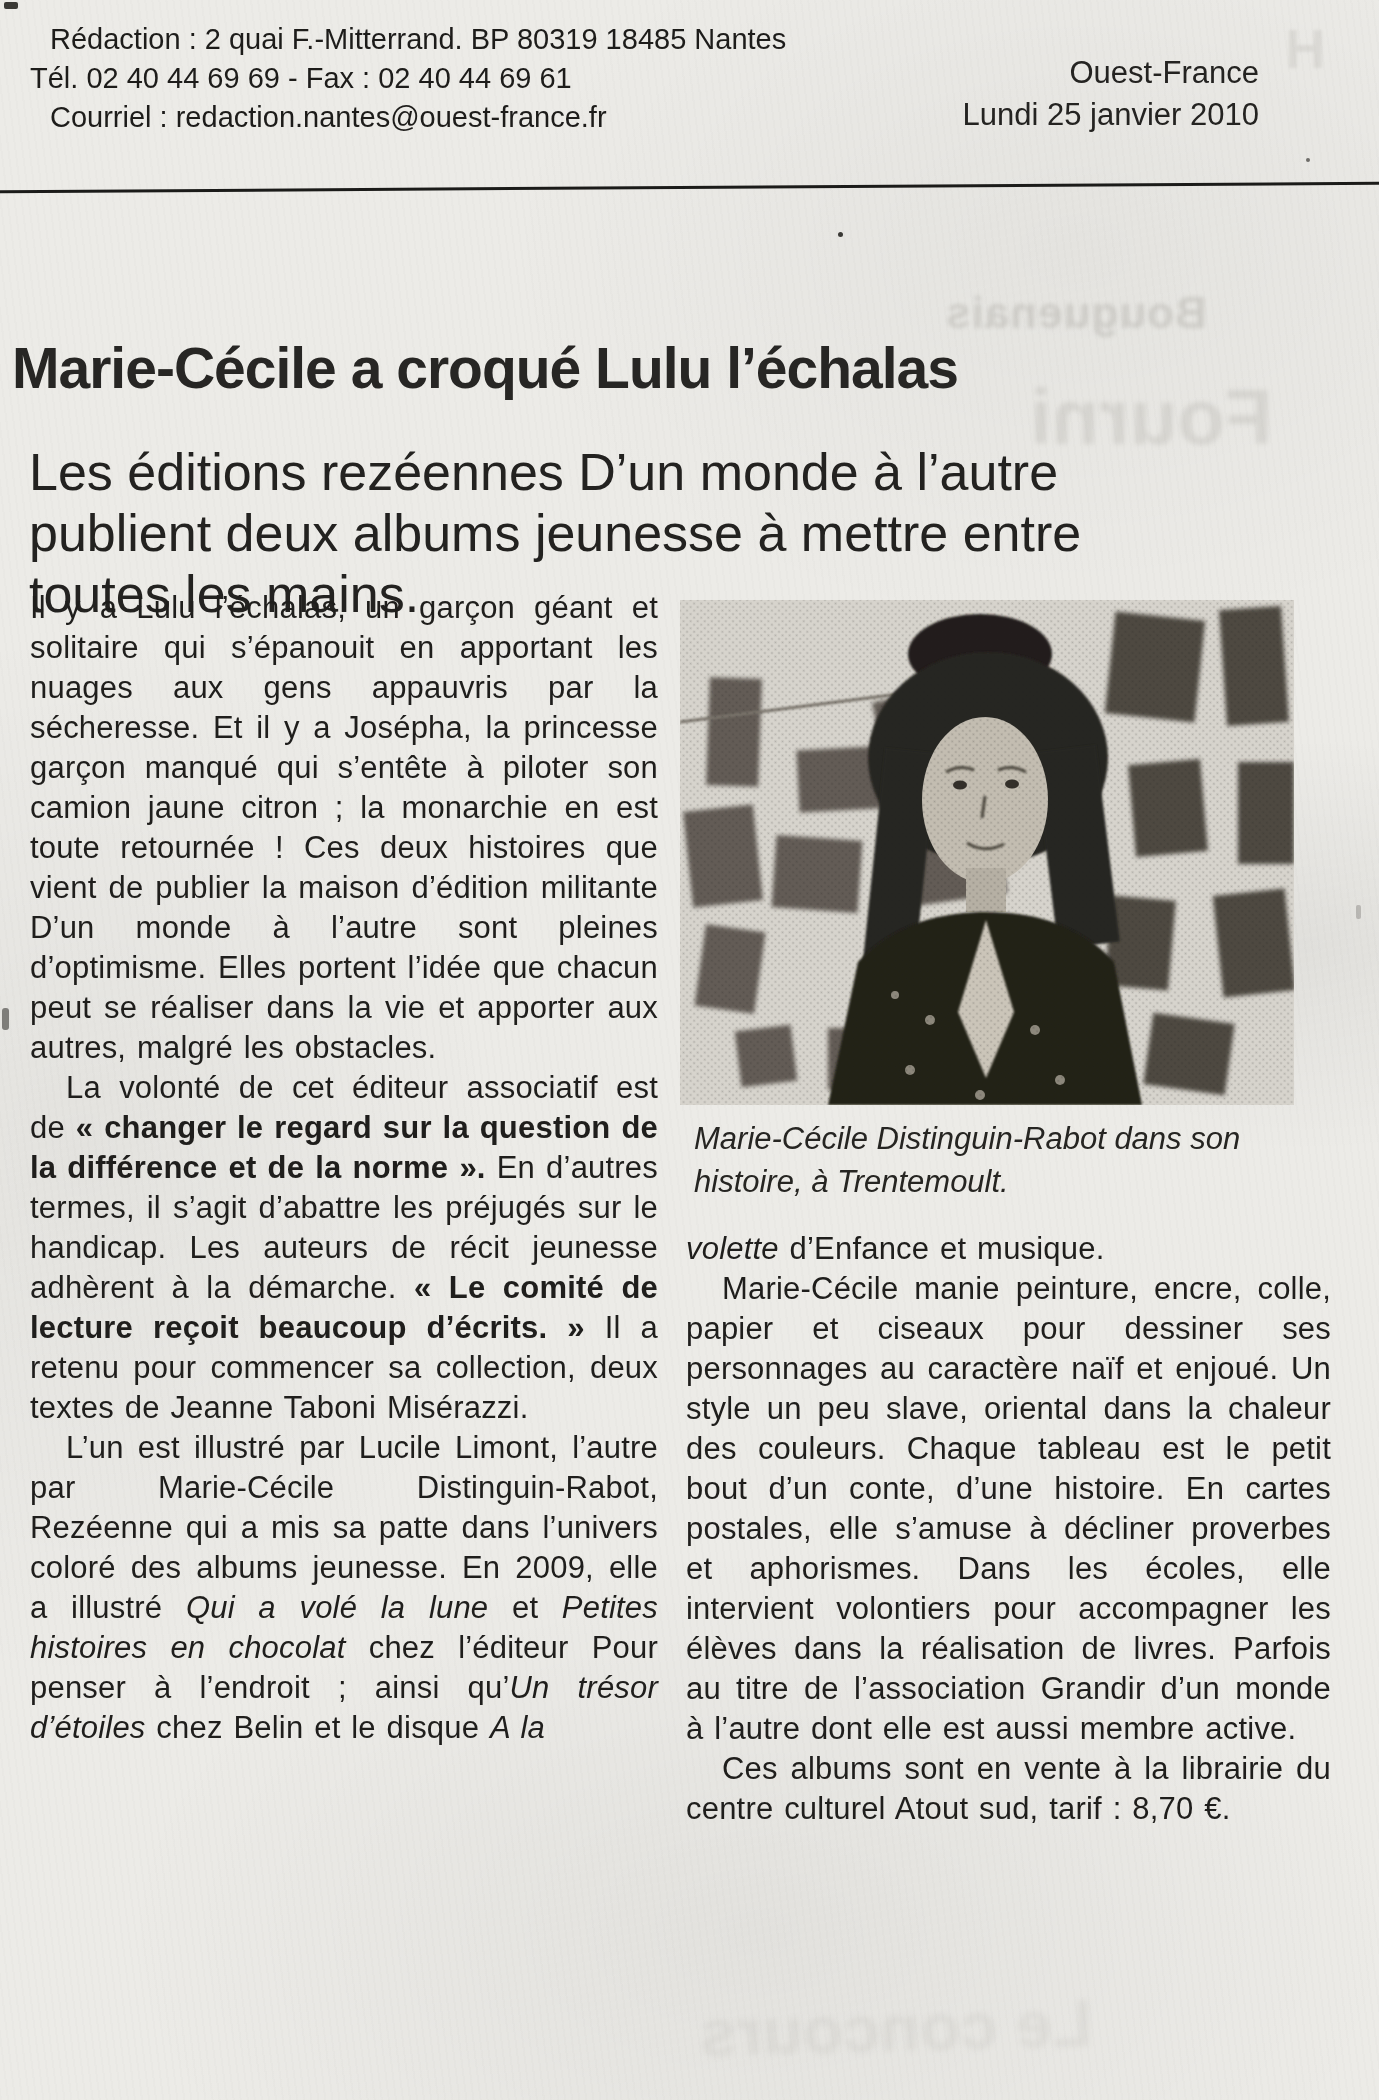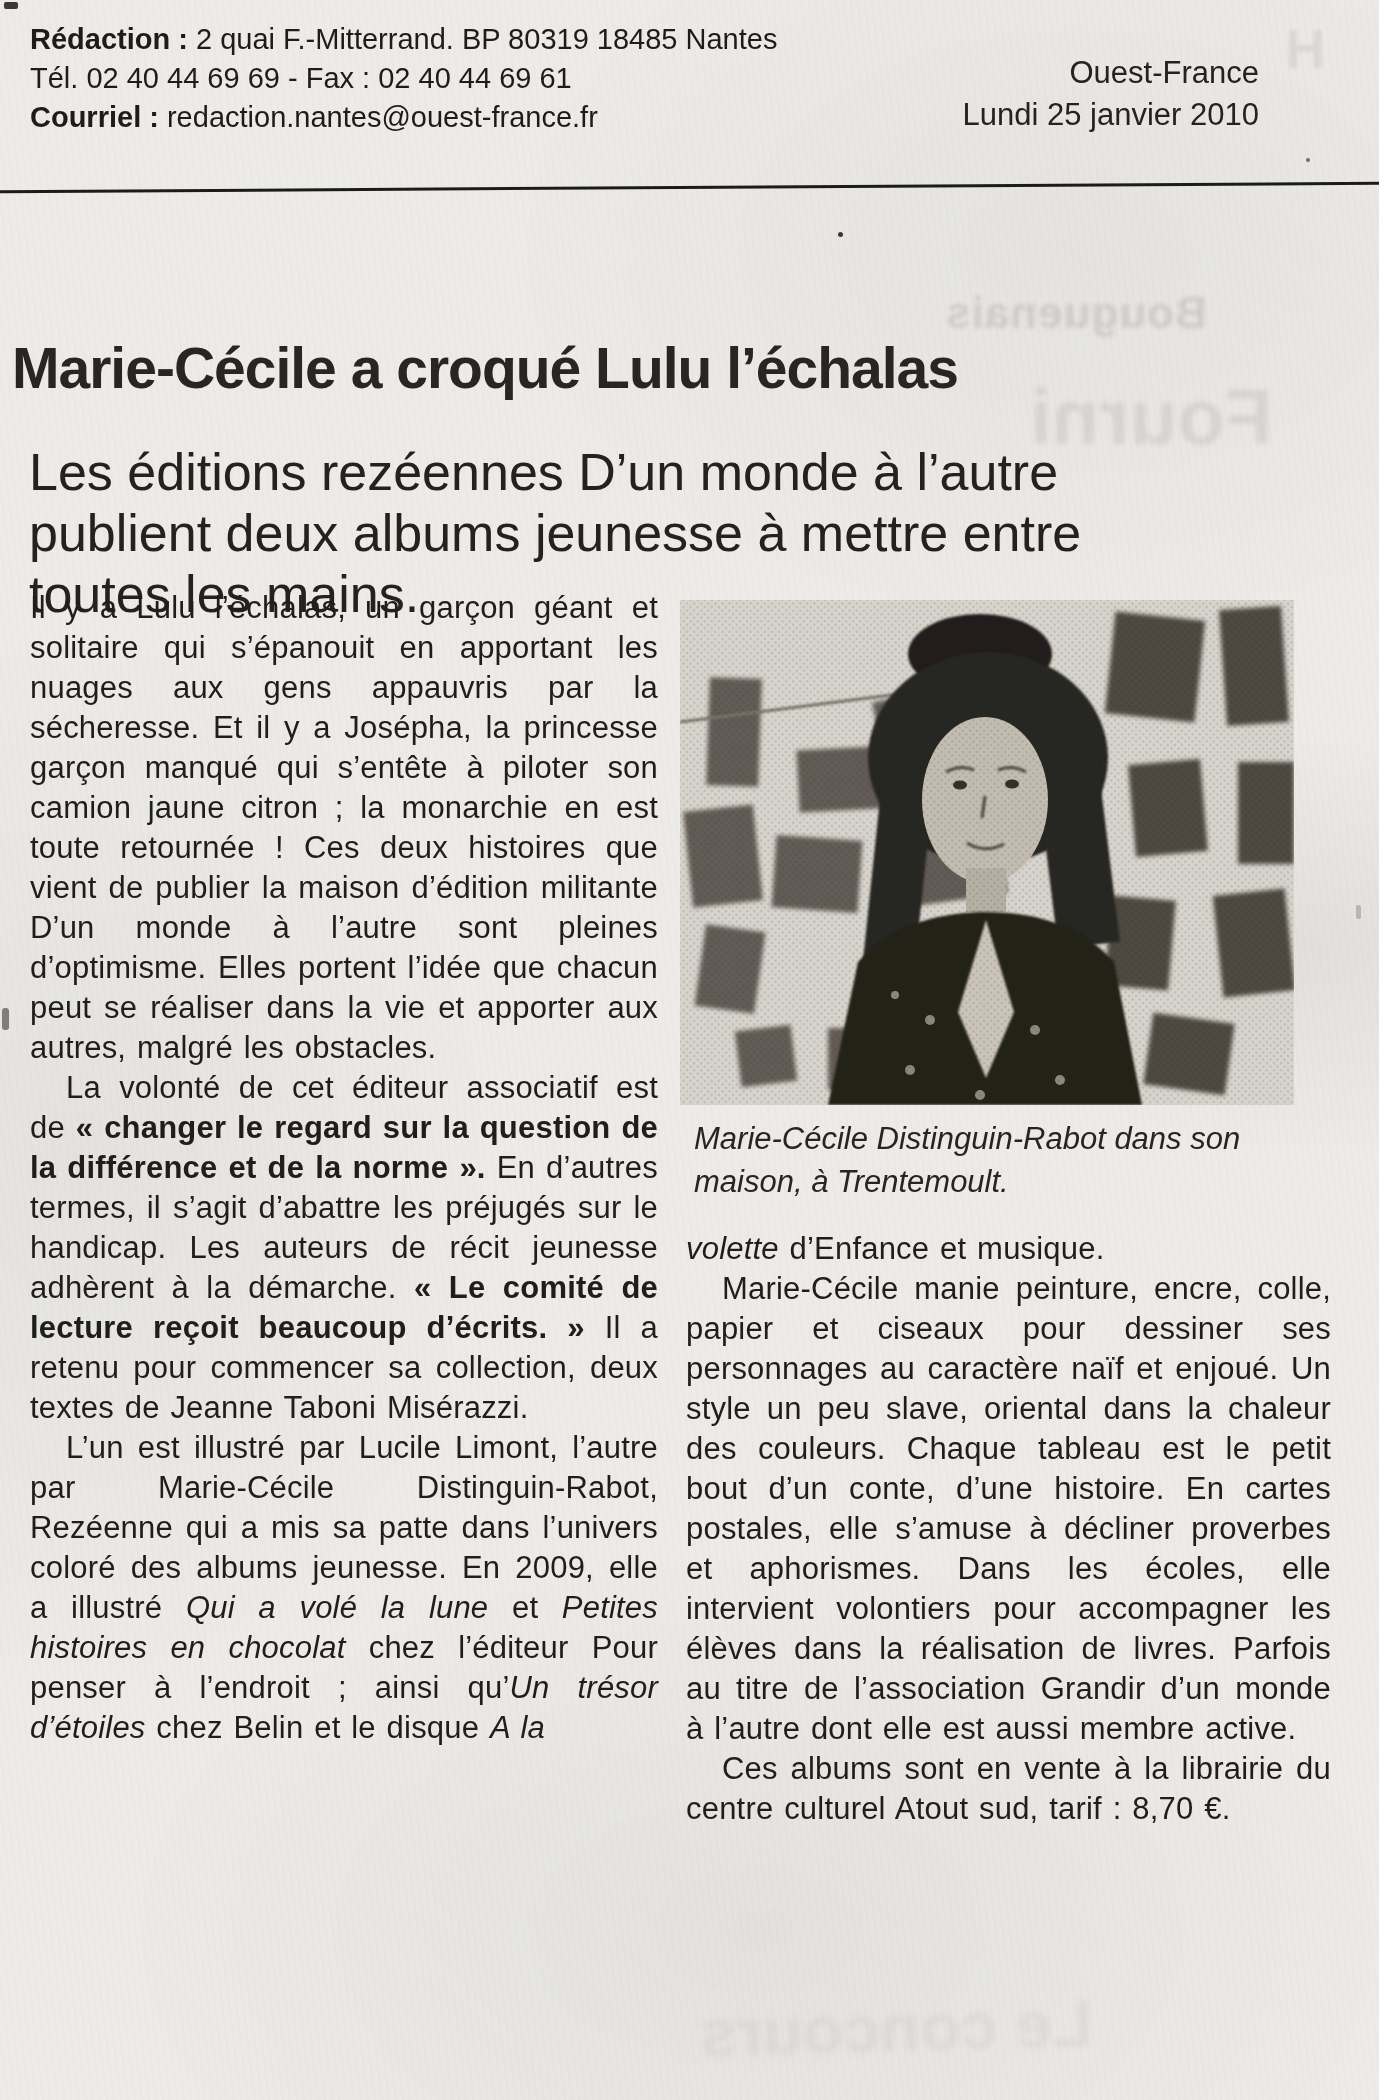--- a/index.html
+++ b/index.html
@@ -19,21 +19,21 @@
       #ecebe7;
   }
   .grain{
     position:absolute;inset:0;pointer-events:none;
     background:
       repeating-linear-gradient(83deg, rgba(0,0,0,0.012) 0 2px, transparent 2px 7px),
       repeating-linear-gradient(-12deg, rgba(255,255,255,0.02) 0 3px, transparent 3px 9px);
   }
   
   .masthead-left{position:absolute;left:30px;top:20px;font-size:29px;line-height:39px;color:#1d1c1a;}
-  .masthead-left .lbl{font-weight:700;}
+  .masthead-left .lbl{font-weight:400;margin-left:20px;}
   .masthead-right{position:absolute;right:120px;top:52px;text-align:right;font-size:31px;line-height:42px;color:#242321;}
   .rule{position:absolute;left:-12px;right:-12px;top:186px;height:3px;background:#1b1b19;transform:rotate(-0.35deg);}
   
   .ghost{position:absolute;color:#8f8c85;font-weight:700;transform:scaleX(-1);filter:blur(2px);white-space:nowrap;}
   .ghost-masthead{left:1285px;top:16px;font-size:56px;opacity:.16;filter:blur(1.5px);}
   .ghost-section{left:945px;top:288px;font-size:44px;opacity:.28;letter-spacing:1px;}
   .ghost-headline{left:1030px;top:372px;font-size:78px;opacity:.20;filter:blur(2.5px);}
   .ghost-bottom{left:700px;top:1990px;font-size:66px;opacity:.12;filter:blur(3px);transform:scaleX(-1) rotate(1.5deg);}
   
   .headline{position:absolute;left:12px;top:338px;margin:0;font-size:57px;line-height:60px;font-weight:700;letter-spacing:-1px;color:#272624;white-space:nowrap;}
@@ -155,21 +155,21 @@
               <circle cx="355" cy="430" r="5"></circle>
             <circle cx="230" cy="470" r="5"></circle>
               <circle cx="300" cy="495" r="5"></circle>
             <circle cx="380" cy="480" r="5"></circle>
               <circle cx="215" cy="395" r="4"></circle>
           </g>
         </g>
         <rect width="614" height="505" fill="url(#ht)"></rect>
       </svg>
 
-      <p class="caption">Marie-Cécile Distinguin-Rabot dans son maison, à Trentemoult.</p>
+      <p class="caption">Marie-Cécile Distinguin-Rabot dans son histoire, à Trentemoult.</p>
 
       <p class="para"><span class="ri">volette</span><span> d’Enfance et musique.</span></p>
       <p class="para indent"><span>Marie-Cécile manie peinture, encre, colle, papier et ciseaux pour dessiner ses personnages au caractère naïf et enjoué. Un style un peu slave, oriental dans la chaleur des couleurs. Chaque tableau est le petit bout d’un conte, d’une histoire. En cartes postales, elle s’amuse à décliner proverbes et aphorismes. Dans les écoles, elle intervient volontiers pour accompagner les élèves dans la réalisation de livres. Parfois au titre de l’association Grandir d’un monde à l’autre dont elle est aussi membre active.</span></p>
       <p class="para indent"><span>Ces albums sont en vente à la librairie du centre culturel Atout sud, tarif : 8,70 €.</span></p>
     </div>
   </div>
 
   <div class="speck a"></div>
   <div class="speck b"></div>
   <div class="speck c"></div>

